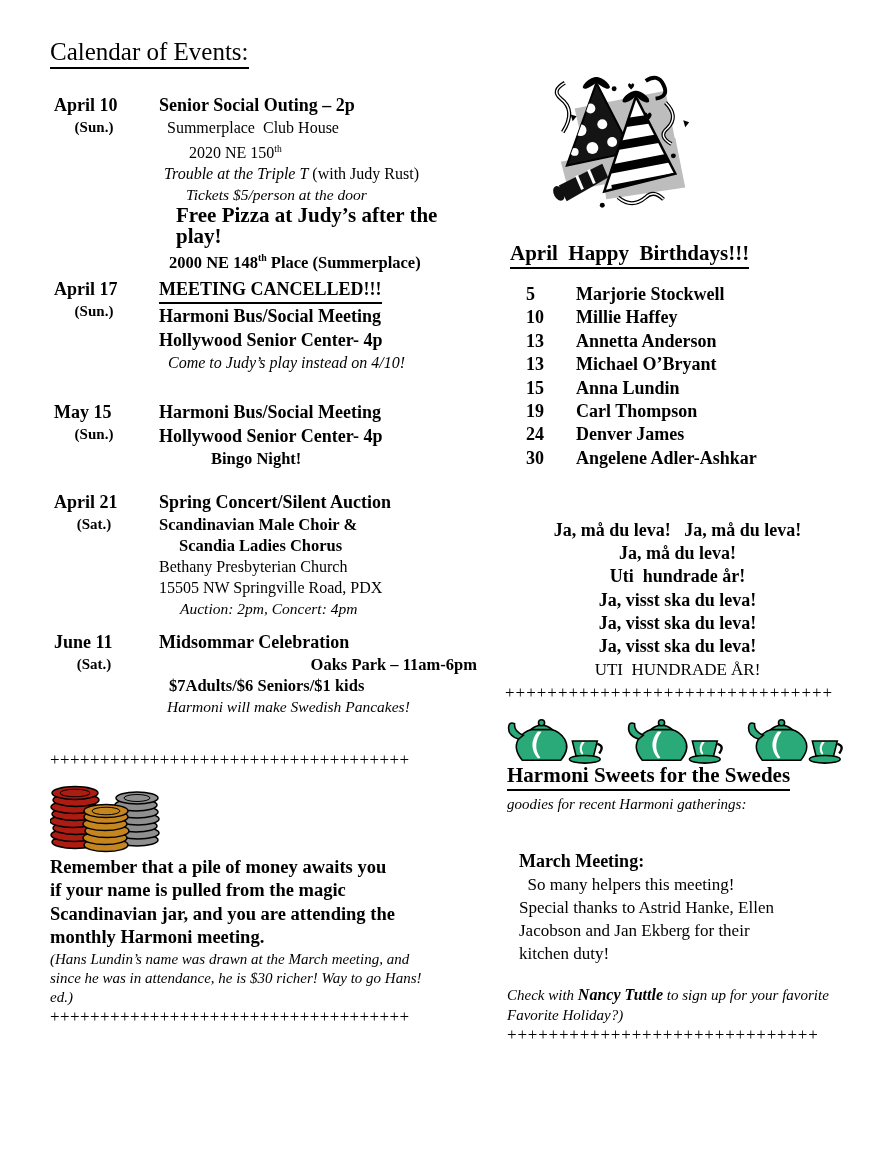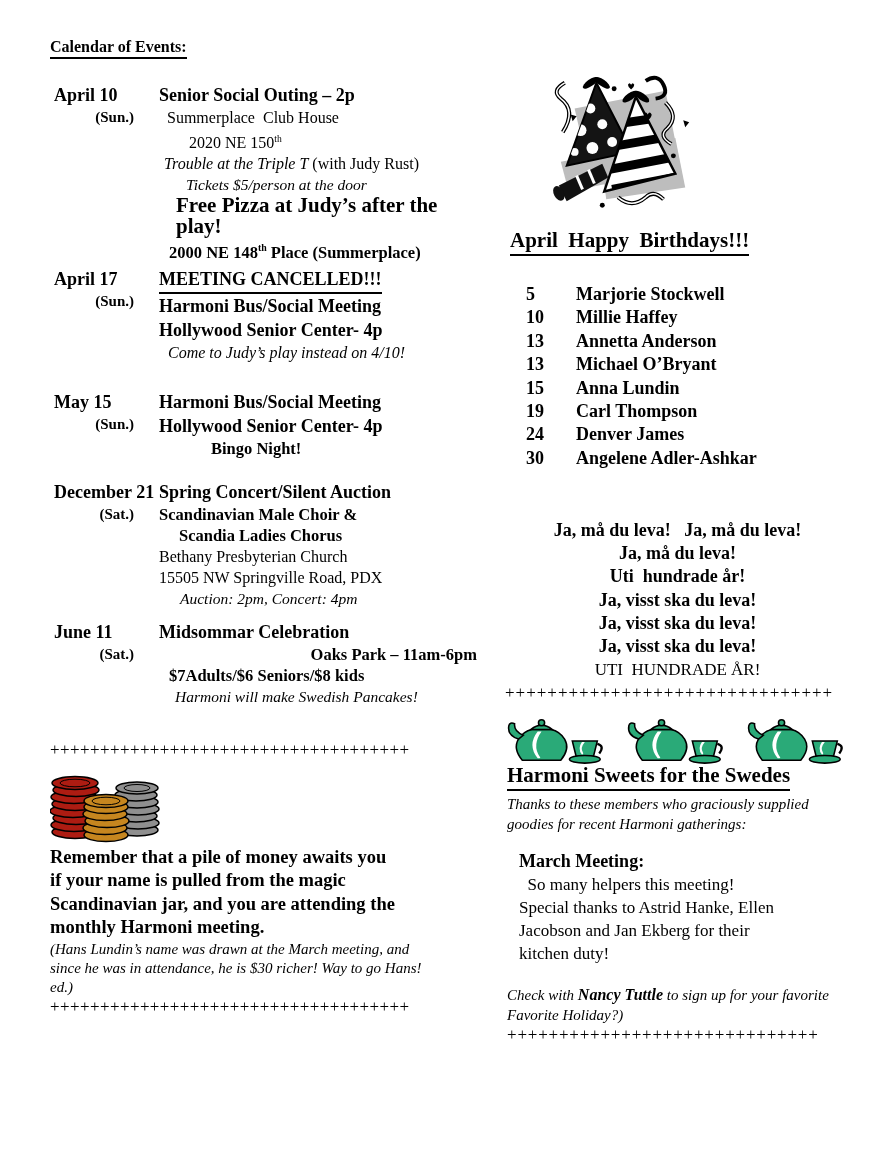--- a/index.html
+++ b/index.html
@@ -3,27 +3,27 @@
 <meta charset="utf-8">
 <style>
   html,body{margin:0;padding:0;background:#fff;}
   .page{position:relative;width:888px;height:1149px;background:#fff;color:#000;
         font-family:"Liberation Serif", serif;overflow:hidden;}
   .abs{position:absolute;}
   .pre{white-space:pre-wrap;}
   .b{font-weight:bold;}
   .i{font-style:italic;}
   .u{display:inline-block;border-bottom:2px solid #000;padding-bottom:1px;}
-  .h1{font-size:16px;font-weight:bold;}
+  .h1{font-size:25px;font-weight:normal;}
   
   #left-col{left:50px;top:38px;width:424px;}
   .ev{display:flex;}
   .dcol{width:105px;flex:none;padding-left:4px;}
   .date{font-size:18px;font-weight:bold;line-height:24px;}
-  .dday{width:80px;text-align:right;font-size:15px;font-weight:bold;line-height:20px;}
+  .dday{width:80px;text-align:center;font-size:15px;font-weight:bold;line-height:20px;}
   .ccol{width:318px;flex:none;}
   .t{font-size:18px;font-weight:bold;line-height:24px;}
   .l{font-size:16px;line-height:21px;}
   sup{font-size:0.6em;}
   .plusrow{font-size:17px;letter-spacing:0.4px;line-height:20px;}
   .money-head{font-size:18.5px;font-weight:bold;line-height:23.5px;white-space:nowrap;}
   .money-note{font-size:15px;font-style:italic;line-height:19px;white-space:nowrap;}
   
   .bhead{font-size:21px;font-weight:bold;}
   .brow{display:flex;font-size:18px;font-weight:bold;line-height:23.4px;}
@@ -83,43 +83,43 @@
       </div>
       <div class="ccol">
         <div class="t">Harmoni Bus/Social Meeting</div>
         <div class="t">Hollywood Senior Center- 4p</div>
         <div class="l b" style="margin-left:52px;line-height:22px;font-size:16.5px;">Bingo Night!</div>
       </div>
     </div>
 
     <div class="ev" style="margin-top:20px;">
       <div class="dcol">
-        <div class="date">December 21</div>
+        <div class="date">April 21</div>
         <div class="dday">(Sat.)</div>
       </div>
       <div class="ccol">
         <div class="t">Spring Concert/Silent Auction</div>
         <div class="l b" style="font-size:16.5px;">Scandinavian Male Choir &amp;</div>
         <div class="l b" style="font-size:16.5px;margin-left:20px;">Scandia Ladies Chorus</div>
         <div class="l">Bethany Presbyterian Church</div>
         <div class="l">15505 NW Springville Road, PDX</div>
         <div class="l i" style="margin-left:21px;font-size:15.5px;">Auction: 2pm, Concert: 4pm</div>
       </div>
     </div>
 
     <div class="ev" style="margin-top:11px;">
       <div class="dcol">
         <div class="date">June 11</div>
         <div class="dday">(Sat.)</div>
       </div>
       <div class="ccol">
         <div class="t">Midsommar Celebration</div>
         <div class="l b" style="font-size:16.5px;text-align:right;">Oaks Park – 11am-6pm</div>
-        <div class="l b" style="font-size:16.5px;margin-left:10px;">$7Adults/$6 Seniors/$8 kids</div>
-        <div class="l i" style="margin-left:16px;font-size:15.5px;">Harmoni will make Swedish Pancakes!</div>
+        <div class="l b" style="font-size:16.5px;margin-left:10px;">$7Adults/$6 Seniors/$1 kids</div>
+        <div class="l i" style="margin-left:8px;font-size:15.5px;">Harmoni will make Swedish Pancakes!</div>
       </div>
     </div>
 
     <div class="plusrow" style="margin-top:33px;">++++++++++++++++++++++++++++++++++++</div>
 
     <svg width="110" height="70" viewBox="0 0 110 70" style="margin-top:14px;display:block;">
       <g stroke="#000" stroke-width="1.5" fill="#ad1c12">
         <ellipse cx="25" cy="58" rx="23" ry="6.5"></ellipse>
           <ellipse cx="24" cy="51" rx="23" ry="6.5"></ellipse>
         <ellipse cx="26" cy="44" rx="23" ry="6.5"></ellipse>
@@ -219,21 +219,21 @@
       <circle cx="70" cy="18" r="2.5"></circle>
         <circle cx="130" cy="86" r="2.5"></circle>
         <circle cx="58" cy="136" r="2.5"></circle>
       <polygon points="140,50 146,52 142,57"></polygon>
         <polygon points="26,44 32,46 28,51"></polygon>
       <path d="M100,44 q2,-4 4,0 q2,-4 4,0 q0,3 -4,6 q-4,-3 -4,-6 Z"></path>
       <path d="M84,14 q1.6,-3.2 3.2,0 q1.6,-3.2 3.2,0 q0,2.4 -3.2,4.8 q-3.2,-2.4 -3.2,-4.8 Z"></path>
     </g>
   </svg>
 
-  <div class="abs" style="left:510px;top:228px;">
+  <div class="abs" style="left:510px;top:241px;">
     <span class="bhead u pre">April  Happy  Birthdays!!!</span>
   </div>
 
   <div class="abs" style="left:526px;top:283px;">
     <div class="brow">
         <div class="bday">5</div>
         <div>Marjorie Stockwell</div>
       </div>
     <div class="brow">
         <div class="bday">10</div>
@@ -317,21 +317,20 @@
       <path d="M34,16 Q23,30 34,44 Q38,44 36,42 Q28,30 38,16 Z" fill="#fff"></path>
       <path d="M80,27 Q75,34 80,40 Q82,40 81,38 Q78,33 83,27 Z" fill="#fff"></path>
     </svg>
   </div>
 
   <div class="abs" style="left:507px;top:763px;">
     <span class="bhead u">Harmoni Sweets for the Swedes</span>
   </div>
 
   <div class="abs" style="left:507px;top:794px;">
-    <div class="sw-intro">Thanks to these members who graciously supplied</div>
     <div class="sw-intro">goodies for recent Harmoni gatherings:</div>
   </div>
 
   <div class="abs" style="left:519px;top:849px;">
     <div class="mm-head">March Meeting:</div>
     <div class="mm-l">  So many helpers this meeting!</div>
     <div class="mm-l">Special thanks to Astrid Hanke, Ellen</div>
     <div class="mm-l">Jacobson and Jan Ekberg for their</div>
     <div class="mm-l">kitchen duty!</div>
   </div>

